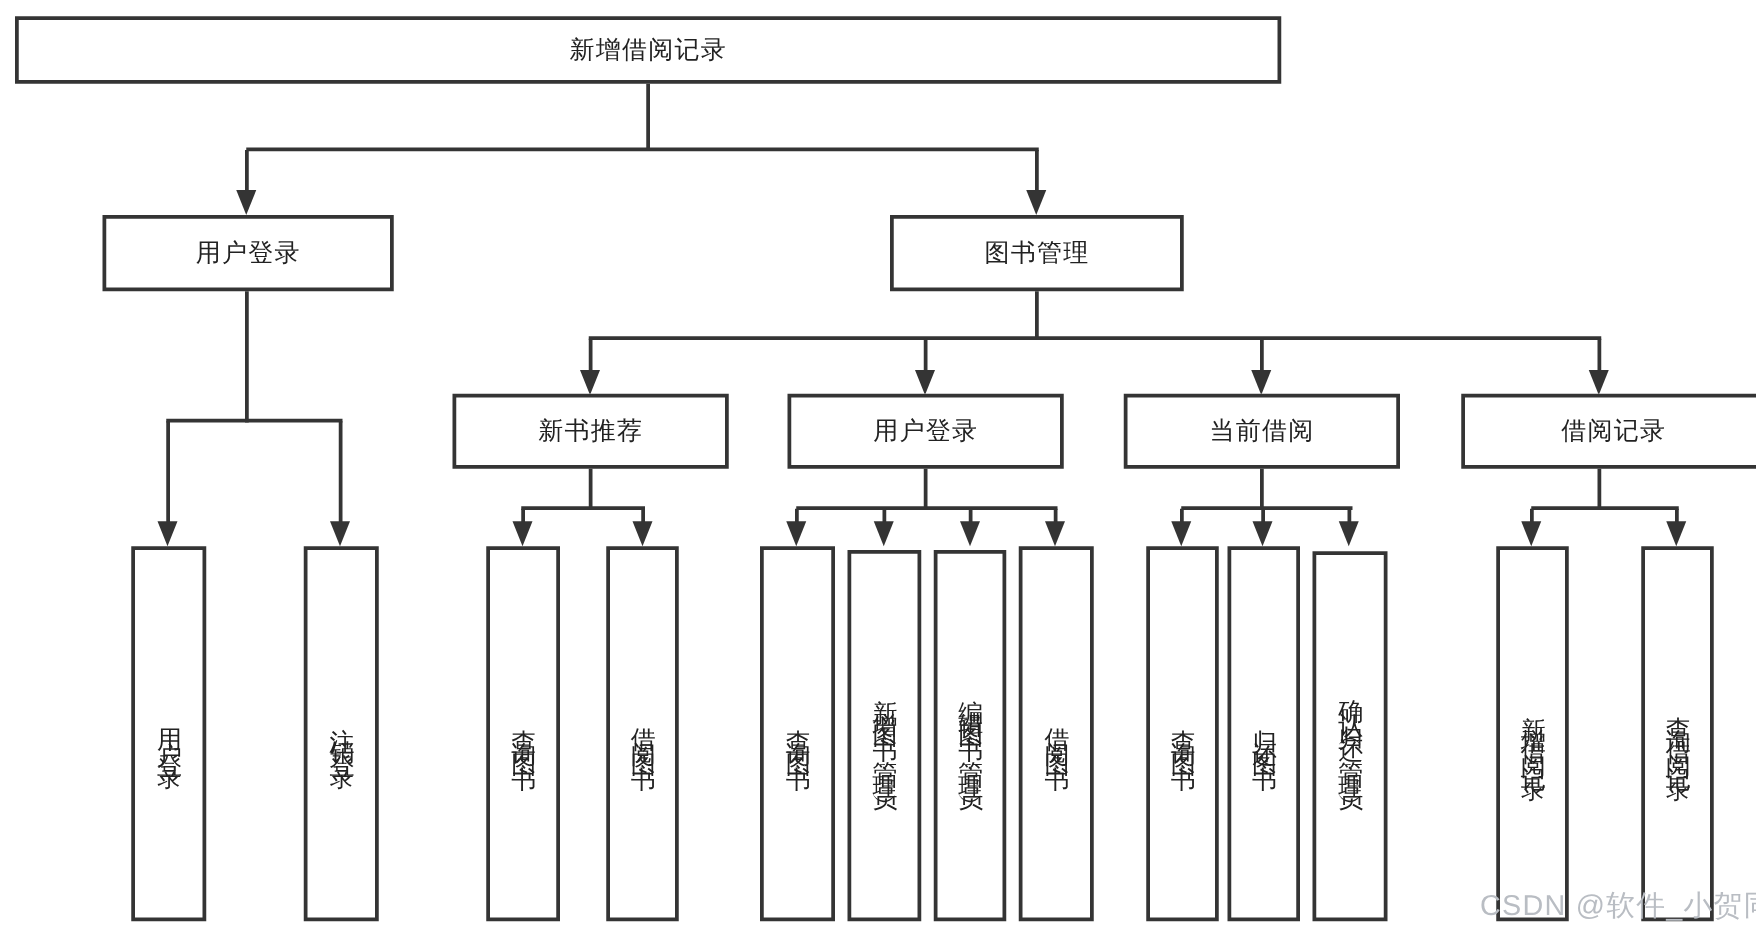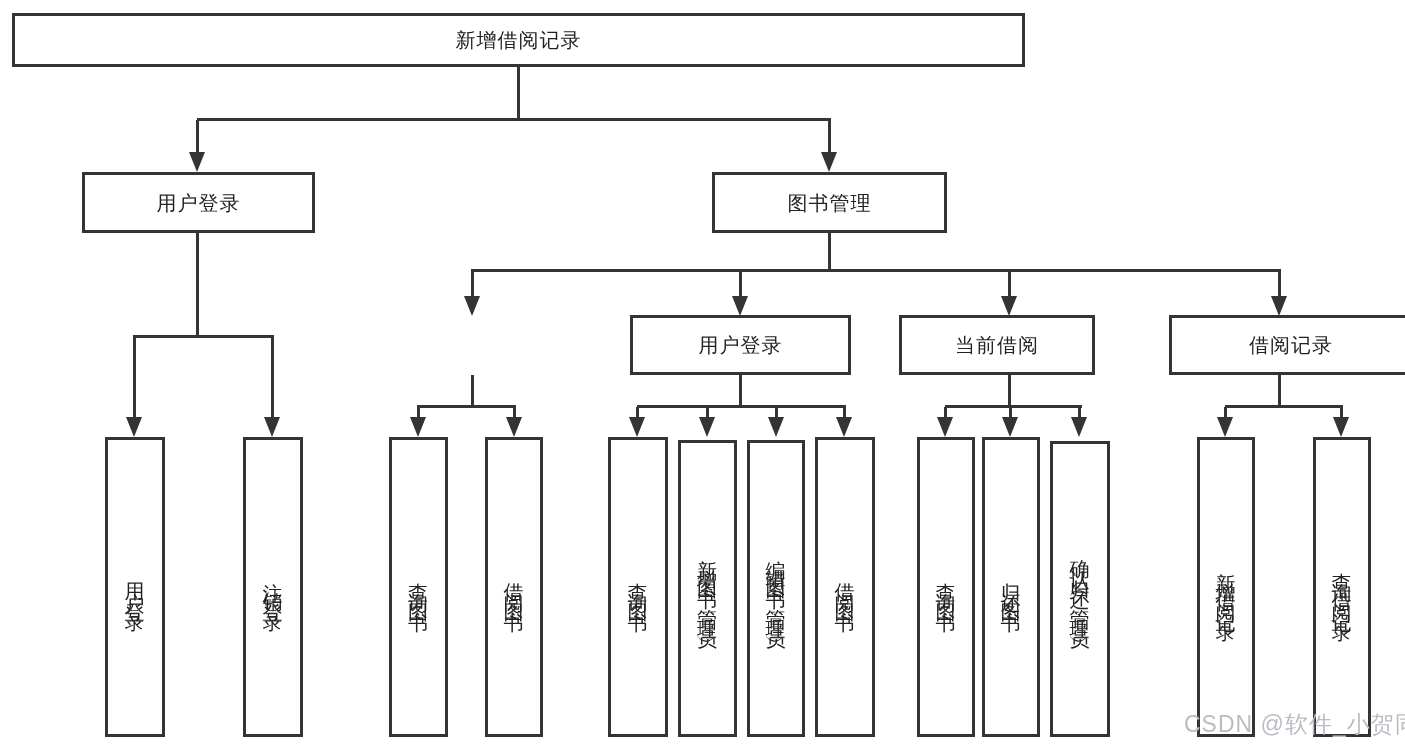--- a/index.html
+++ b/index.html
@@ -90,24 +90,27 @@
   <div class="hline" style="left:471px; top:269px; width:810px"></div>
   <div class="vline" style="left:471px; top:271px; height:26px"></div>
   <div class="arrowhead" style="left:464px; top:296px"></div>
   <div class="vline" style="left:739px; top:271px; height:26px"></div>
   <div class="arrowhead" style="left:732px; top:296px"></div>
   <div class="vline" style="left:1008px; top:271px; height:26px"></div>
   <div class="arrowhead" style="left:1001px; top:296px"></div>
   <div class="vline" style="left:1278px; top:271px; height:26px"></div>
   <div class="arrowhead" style="left:1271px; top:296px"></div>
 
+  <div class="box" style="left:362px; top:315px; width:221px; height:60px">
+    <span>新书推荐</span>
+  </div>
   <div class="box" style="left:630px; top:315px; width:221px; height:60px">
     <span>用户登录</span>
   </div>
-  <div class="box" style="left:899px; top:315px; width:196px; height:60px">
+  <div class="box" style="left:899px; top:315px; width:221px; height:60px">
     <span>当前借阅</span>
   </div>
   <div class="box" style="left:1169px; top:315px; width:244px; height:60px">
     <span>借阅记录</span>
   </div>
 
   <div class="vline" style="left:471px; top:375px; height:33px"></div>
   <div class="hline" style="left:417px; top:405px; width:99px"></div>
   <div class="vline" style="left:417px; top:407px; height:12px"></div>
   <div class="arrowhead" style="left:410px; top:417px"></div>

